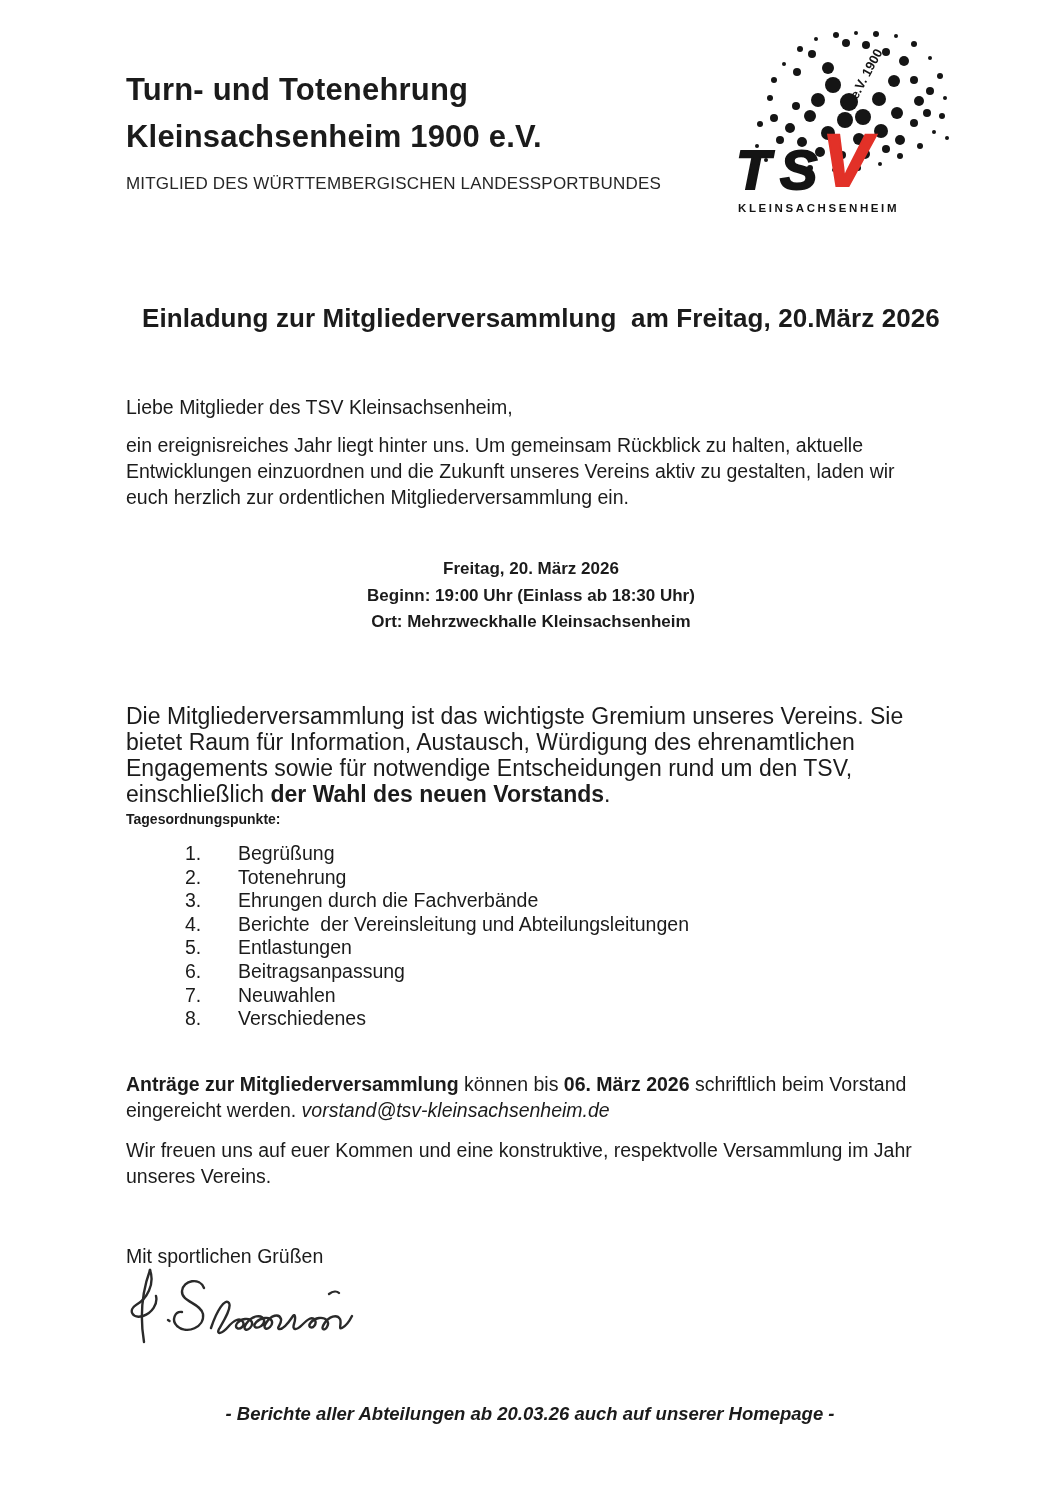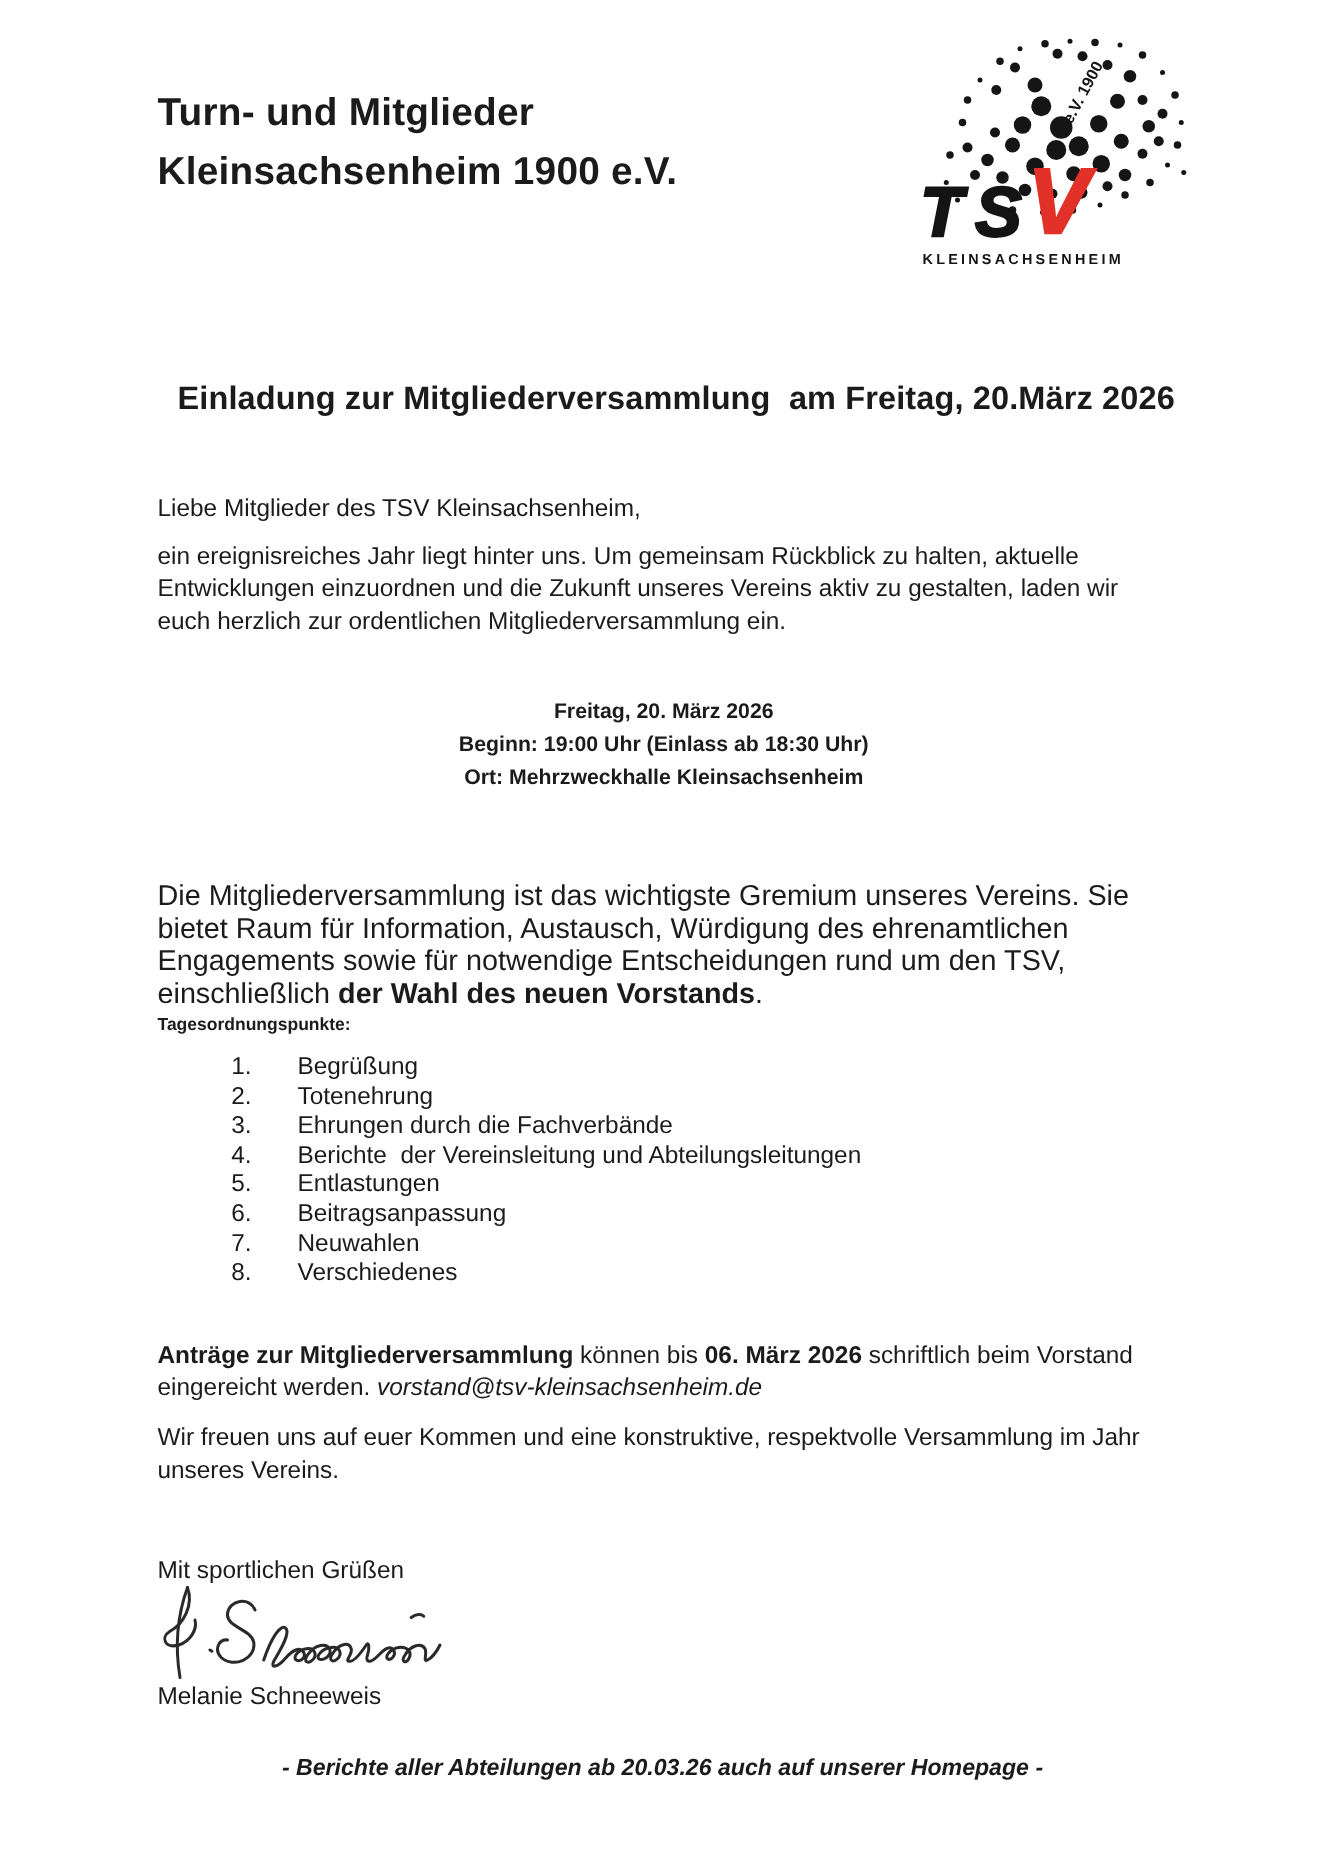--- a/index.html
+++ b/index.html
@@ -46,23 +46,24 @@
   .signer{left:126px;top:1345px;font-size:19.5px;line-height:24px;}
   .footer{left:0px;top:1403px;width:1060px;text-align:center;font-size:18.5px;font-weight:bold;font-style:italic;}
   b{font-weight:bold;} .em{font-style:italic;}
 </style>
 </head>
 <body>
 
 <div class="page">
 
   <div class="abs doc-title">
-    <div>Turn- und Mitglieder</div>
+    <div>Turn- und Totenehrung</div>
     <div>Kleinsachsenheim 1900 e.V.</div>
   </div>
+  <div class="abs membership">MITGLIED DES WÜRTTEMBERGISCHEN LANDESSPORTBUNDES</div>
 
   <div class="abs logo">
     <svg width="252" height="196" viewBox="0 0 252 196">
       <g fill="#151515">
         <circle cx="118" cy="72" r="7"></circle>
           <circle cx="133" cy="57" r="8"></circle>
           <circle cx="149" cy="74" r="9"></circle>
         <circle cx="145" cy="92" r="8"></circle>
           <circle cx="128" cy="105" r="7"></circle>
           <circle cx="163" cy="89" r="8"></circle>
@@ -191,18 +192,17 @@
         <path d="M34,12 C26,34 24,60 28,84"></path>
         <path d="M34,12 C39,26 31,41 20,47 C12,52 16,61 27,58 C36,55 42,46 40,38"></path>
         <path d="M52,62 l1.5,1"></path>
         <path d="M88,30 C84,19 67,22 66,33 C65,44 85,45 87,56 C89,69 71,77 61,68 C55,62 59,53 66,54"></path>
         <path d="M95,70 C101,52 109,40 113,45 C116,50 107,64 103,71 C100,77 106,76 112,69 C118,62 124,59 127,64 C129,68 124,72 121,70 C118,68 122,62 129,61 C136,60 138,66 134,70 C131,73 126,72 130,66 C136,57 146,56 148,62 C149,67 142,71 139,69 C137,67 141,61 149,60 C156,59 158,65 154,69 C151,72 146,71 150,65 C155,57 163,55 165,61 C166,66 160,70 163,71 C167,72 173,64 177,58 C179,55 180,60 178,66 C176,72 180,73 186,67 C192,61 196,58 199,62 C201,66 197,71 194,69 C192,67 196,61 203,60 C210,59 214,64 211,69 C209,73 204,72 208,66 C213,58 221,56 224,61 C226,65 222,72 226,70 C230,68 234,62 236,58"></path>
         <path d="M213,36 C217,33 221,33 223,35"></path>
       </g>
     </svg>
   </div>
   <div class="abs signer">
-    <div>Melanie Schneeweis</div>
   </div>
 
   <div class="abs footer">- Berichte aller Abteilungen ab 20.03.26 auch auf unserer Homepage -</div>
 
 </div>
 
 </body></html>

